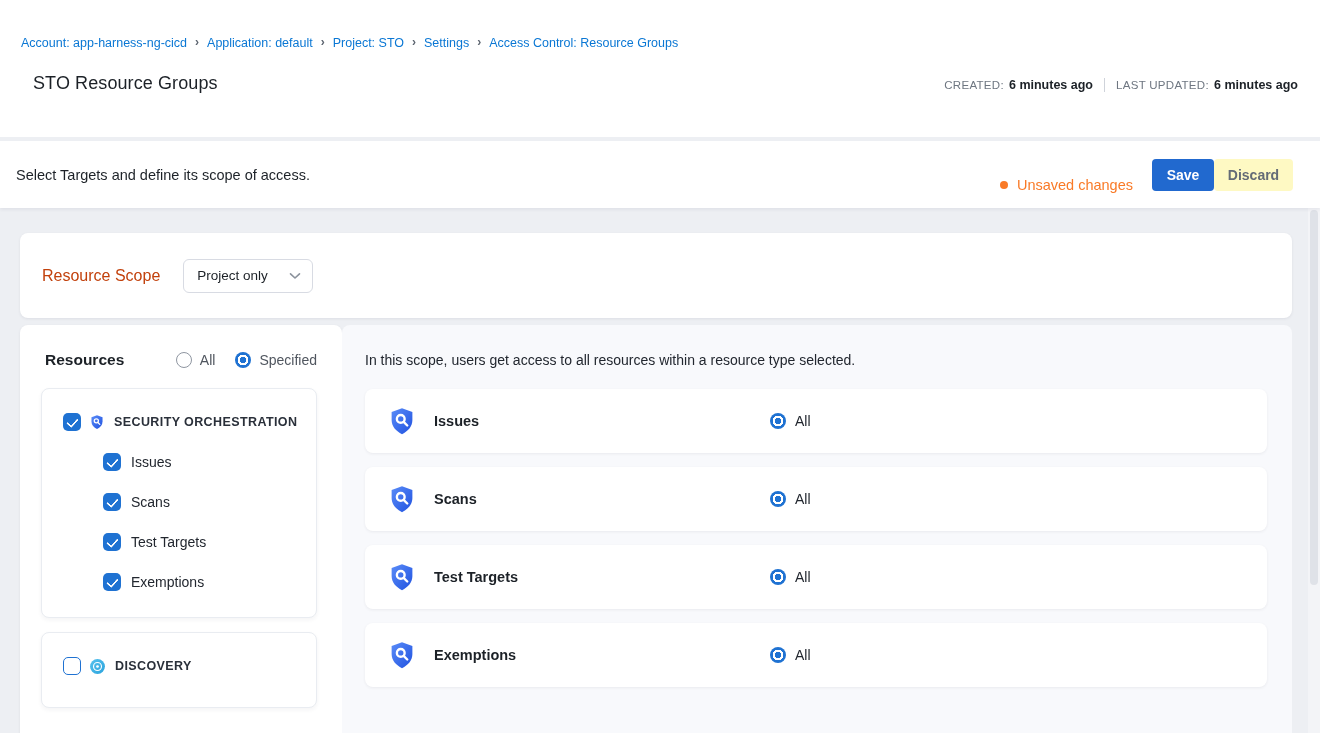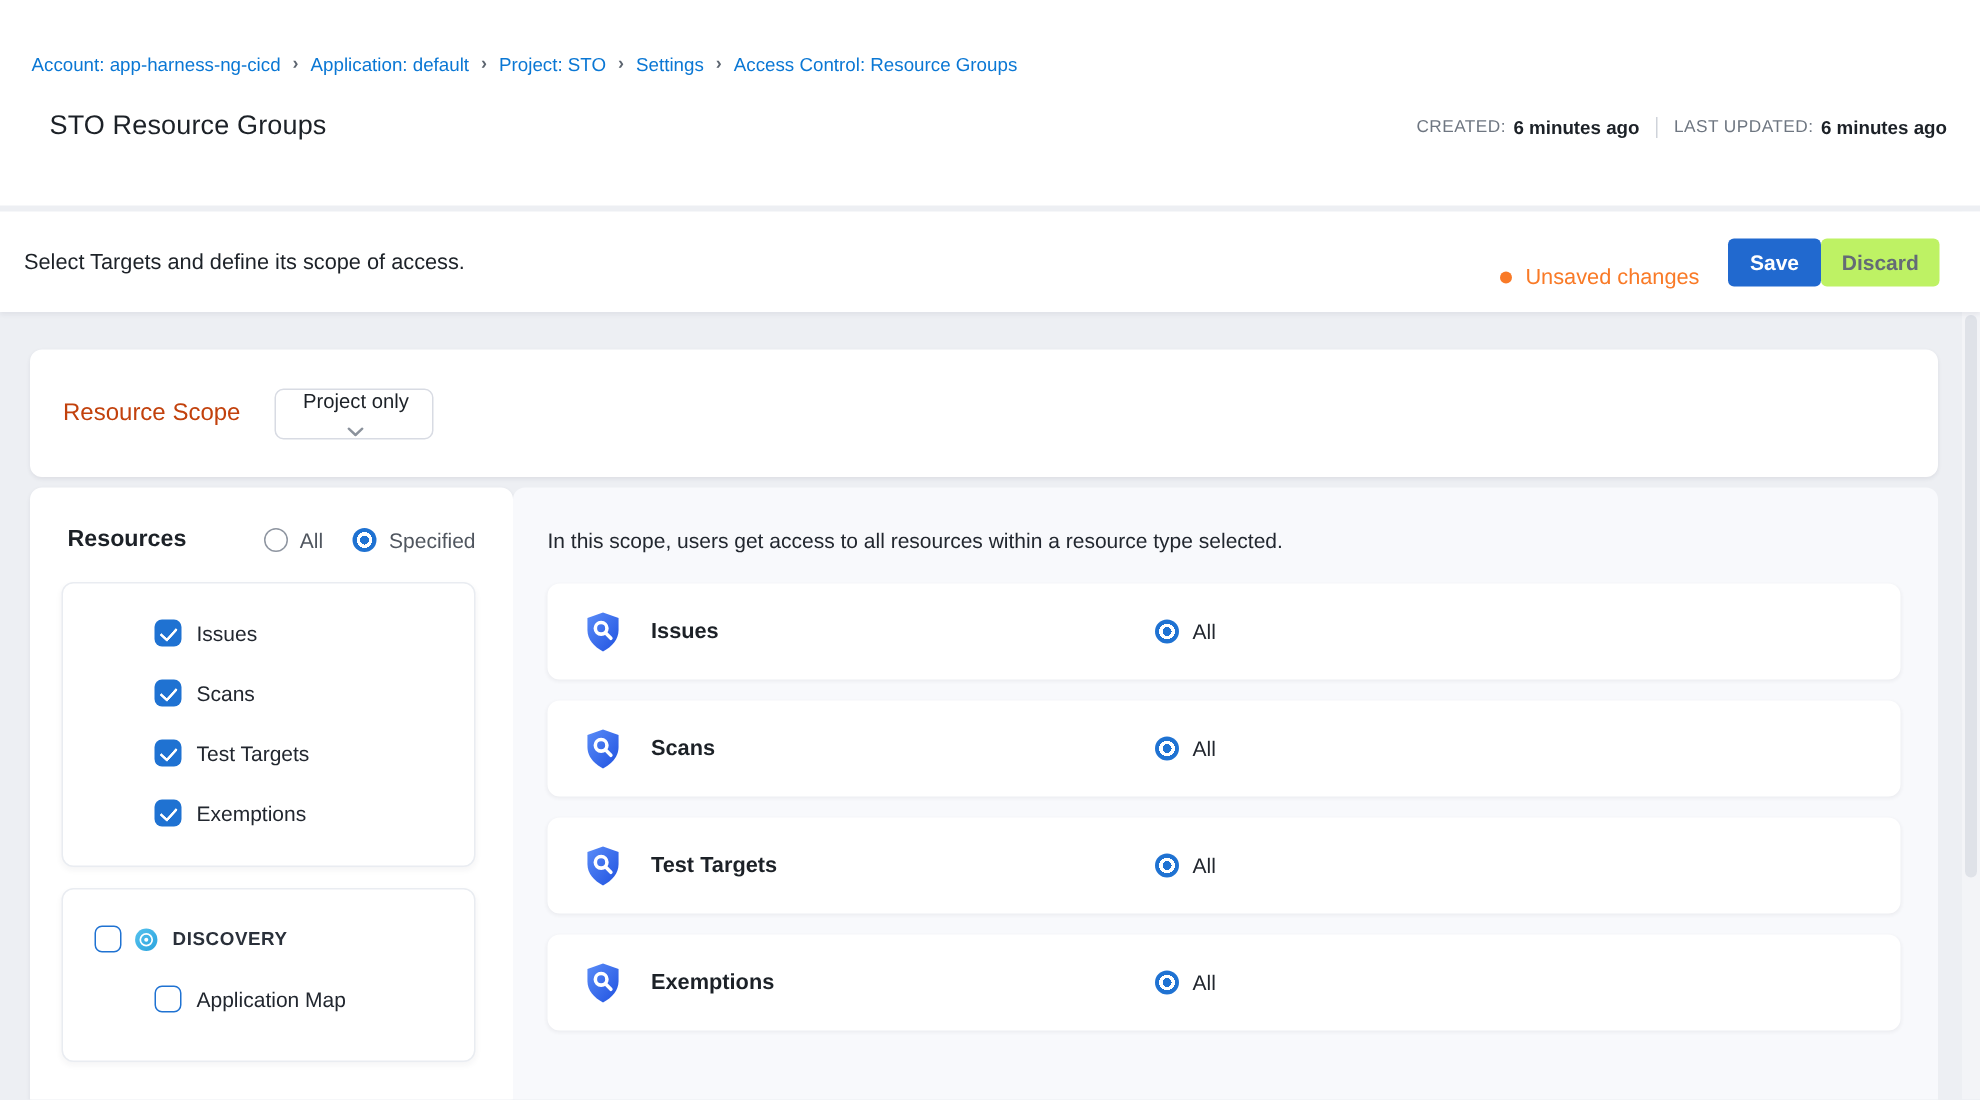--- a/index.html
+++ b/index.html
@@ -34,33 +34,33 @@
     padding:0 27px 0 16px;
     box-shadow:0 2px 3px rgba(30,40,60,.06);
     position:relative; z-index:2;
   }
   .toolbar-desc { font-size:14.5px; color:#1d2228; }
   .toolbar-right { margin-left:auto; display:flex; align-items:center; }
   .unsaved { display:flex; align-items:center; color:#f97a27; font-size:14.5px; margin-right:19px;margin-top:20px; }
   .unsaved-dot { width:8px; height:8px; border-radius:50%; background:#f97a27; margin-right:9px; }
   .btn { height:32px; border:none; border-radius:4px; font-family:inherit; font-size:14px; font-weight:bold; cursor:pointer; }
   .btn-save { width:62px; background:#2169cf; color:#fff; }
-  .btn-discard { width:79px; background:#bef264; color:#646b76; }
+  .btn-discard { width:79px; background:#fef9c3; color:#646b76; }
   
   .content { padding:25px 28px 0 20px; height:525px; }
   .scope-card {
     height:85px; background:#fff; border-radius:8px;
     box-shadow:0 1px 3px rgba(40,41,61,.08);
     display:flex; align-items:center; padding:0 22px;
   }
   .scope-title { font-size:16px; font-weight:normal; color:#c2410c; margin-right:23px; }
   .select-box {
-    width:106px; height:34px; border:1px solid #d8dbe3; border-radius:6px;
+    width:130px; height:34px; border:1px solid #d8dbe3; border-radius:6px;
     display:flex; align-items:center; justify-content:space-between;
-    padding:0 11px 0 13px; font-size:13.5px; color:#1c2127; background:#fff; cursor:pointer;flex-direction:column;
+    padding:0 11px 0 13px; font-size:13.5px; color:#1c2127; background:#fff; cursor:pointer;
   }
   .columns { display:flex; margin-top:7px; height:408px; }
   
   .left-panel {
     width:322px; flex:none; background:#fff; border-radius:8px;
     box-shadow:0 1px 3px rgba(40,41,61,.08);
     padding-top:26px; height:430px;
   }
   .panel-head { display:flex; align-items:center; padding:0 25px; }
   .panel-title { font-size:15.5px; font-weight:bold; color:#1c2127; }
@@ -187,20 +187,29 @@
             <span>All</span>
           </span>
           <span class="radio-opt">
             <span class="radio selected"></span>
             <span>Specified</span>
           </span>
         </div>
       </div>
 
       <div class="group-card">
+        <div class="grp-row">
+          <span class="checkbox checked"></span>
+          <svg class="side-icon" viewBox="0 0 24 24">
+            <path d="M12 1.8l8.3 3v6.4c0 5.2-3.5 8.9-8.3 11.4-4.8-2.5-8.3-6.2-8.3-11.4V4.8l8.3-3z" fill="url(#gradShield)"></path>
+            <circle cx="11" cy="10.3" r="3.1" fill="none" stroke="#fff" stroke-width="1.9"></circle>
+            <path d="M13.3 12.7l2.9 2.9" stroke="#fff" stroke-width="1.9" stroke-linecap="round"></path>
+          </svg>
+          <span class="grp-label">SECURITY ORCHESTRATION</span>
+        </div>
         <div class="grp-row child">
           <span class="checkbox checked"></span>
           <span class="item-label">Issues</span>
         </div>
         <div class="grp-row child">
           <span class="checkbox checked"></span>
           <span class="item-label">Scans</span>
         </div>
         <div class="grp-row child">
           <span class="checkbox checked"></span>
@@ -215,24 +224,20 @@
       <div class="group-card">
         <div class="grp-row">
           <span class="checkbox unchecked"></span>
           <svg class="disc-icon" viewBox="0 0 24 24">
             <circle cx="12" cy="12" r="10.5" fill="url(#gradDisc)"></circle>
             <circle cx="12" cy="12" r="5.6" fill="none" stroke="#fff" stroke-width="1.6"></circle>
             <circle cx="12" cy="12" r="1.9" fill="#fff"></circle>
           </svg>
           <span class="grp-label">DISCOVERY</span>
         </div>
-        <div class="grp-row child">
-          <span class="checkbox unchecked"></span>
-          <span class="item-label">Application Map</span>
-        </div>
       </div>
     </aside>
 
     <section class="rows-area">
       <p class="scope-note">In this scope, users get access to all resources within a resource type selected.</p>
 
       <div class="access-row">
         <div class="row-left">
           <svg class="row-icon" viewBox="0 0 24 24">
             <path d="M12 1.8l8.3 3v6.4c0 5.2-3.5 8.9-8.3 11.4-4.8-2.5-8.3-6.2-8.3-11.4V4.8l8.3-3z" fill="url(#gradShield)"></path>

